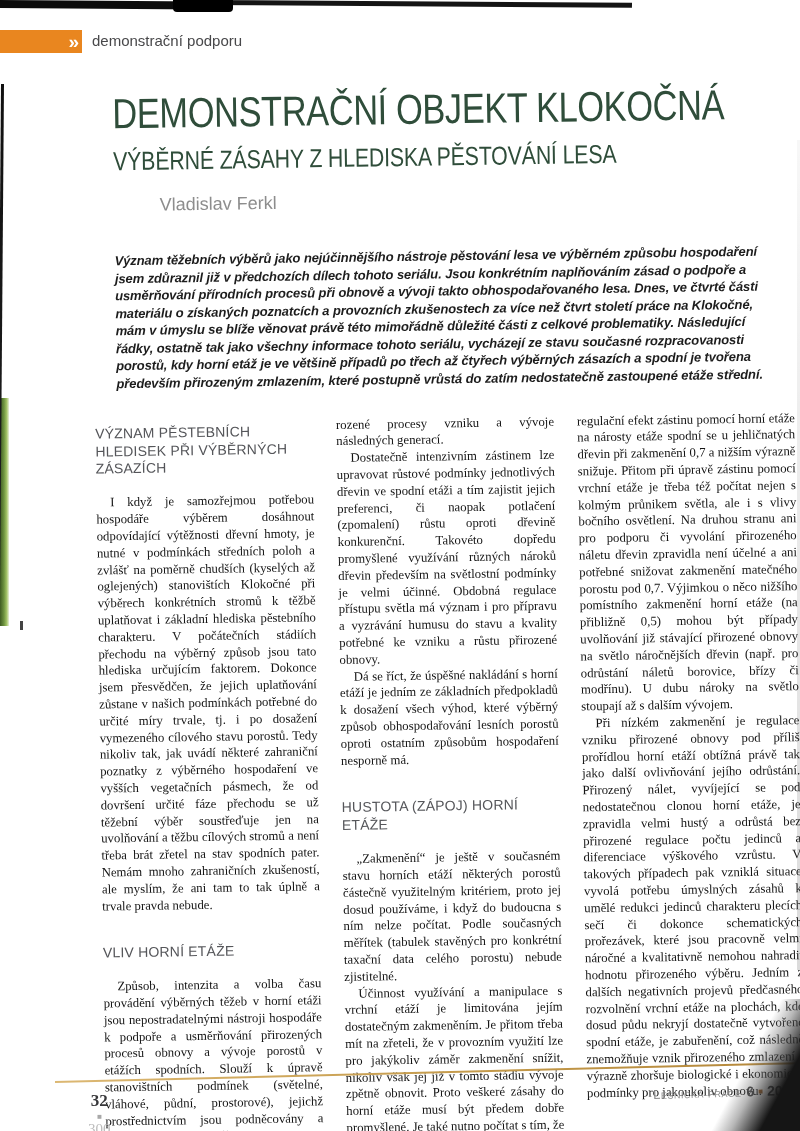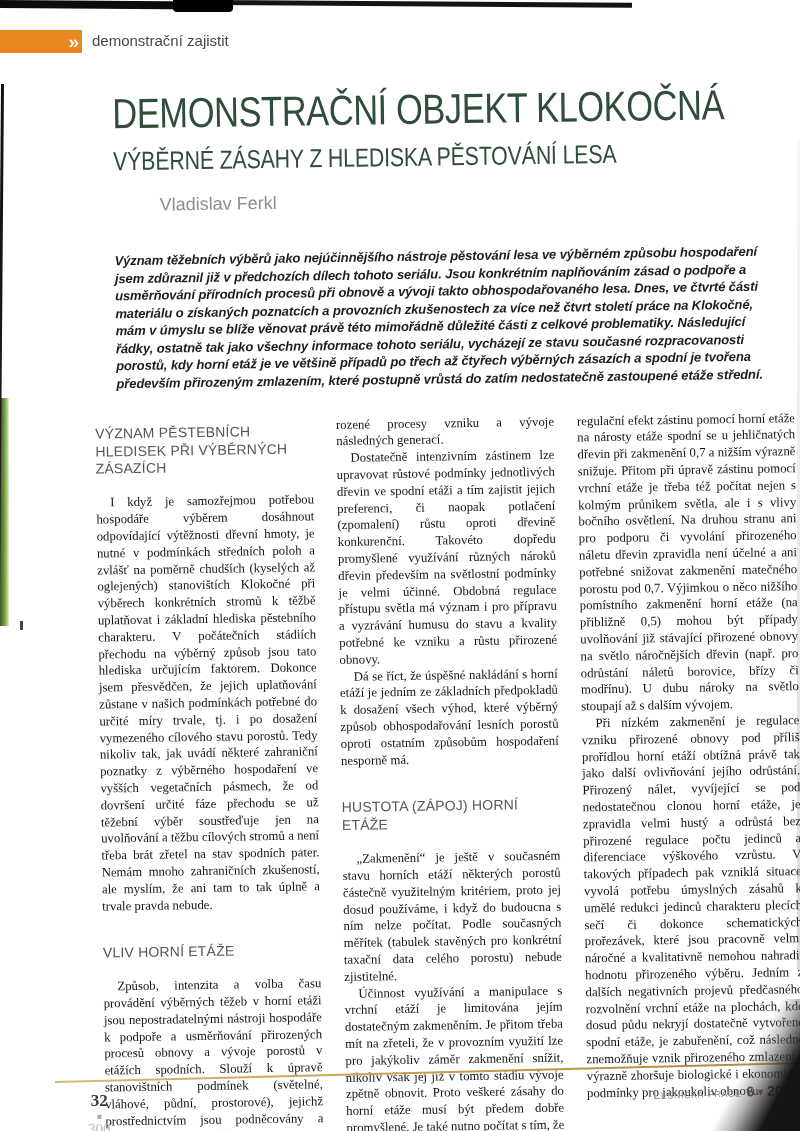--- a/index.html
+++ b/index.html
@@ -80,21 +80,21 @@
   <div class="smudge-c"></div>
   <div class="green-sliver"></div>
   <div class="left-line"></div>
   <div class="left-tick"></div>
   <div class="right-edge"></div>
 
   <div class="kicker-row">
     <div class="kicker-bar">
       <span class="chevrons">»</span>
     </div>
-    <span class="kicker-label">demonstrační zajistit</span>
+    <span class="kicker-label">demonstrační podporu</span>
   </div>
 
   <div class="skew">
     <h1 class="title">DEMONSTRAČNÍ OBJEKT KLOKOČNÁ</h1>
     <div class="subtitle">VÝBĚRNÉ ZÁSAHY Z HLEDISKA PĚSTOVÁNÍ LESA</div>
     <div class="author">Vladislav Ferkl</div>
     <p class="lead">Význam těžebních výběrů jako nejúčinnějšího nástroje pěstování lesa ve výběrném způsobu hospodaření jsem zdůraznil již v předchozích dílech tohoto seriálu. Jsou konkrétním naplňováním zásad o podpoře a usměrňování přírodních procesů při obnově a vývoji takto obhospodařovaného lesa. Dnes, ve čtvrté části materiálu o získaných poznatcích a provozních zkušenostech za více než čtvrt století práce na Klokočné, mám v úmyslu se blíže věnovat právě této mimořádně důležité části z celkové problematiky. Následující řádky, ostatně tak jako všechny informace tohoto seriálu, vycházejí ze stavu současné rozpracovanosti porostů, kdy horní etáž je ve většině případů po třech až čtyřech výběrných zásazích a spodní je tvořena především přirozeným zmlazením, které postupně vrůstá do zatím nedostatečně zastoupené etáže střední.</p>
 
     <div class="columns">
       <div class="col">

